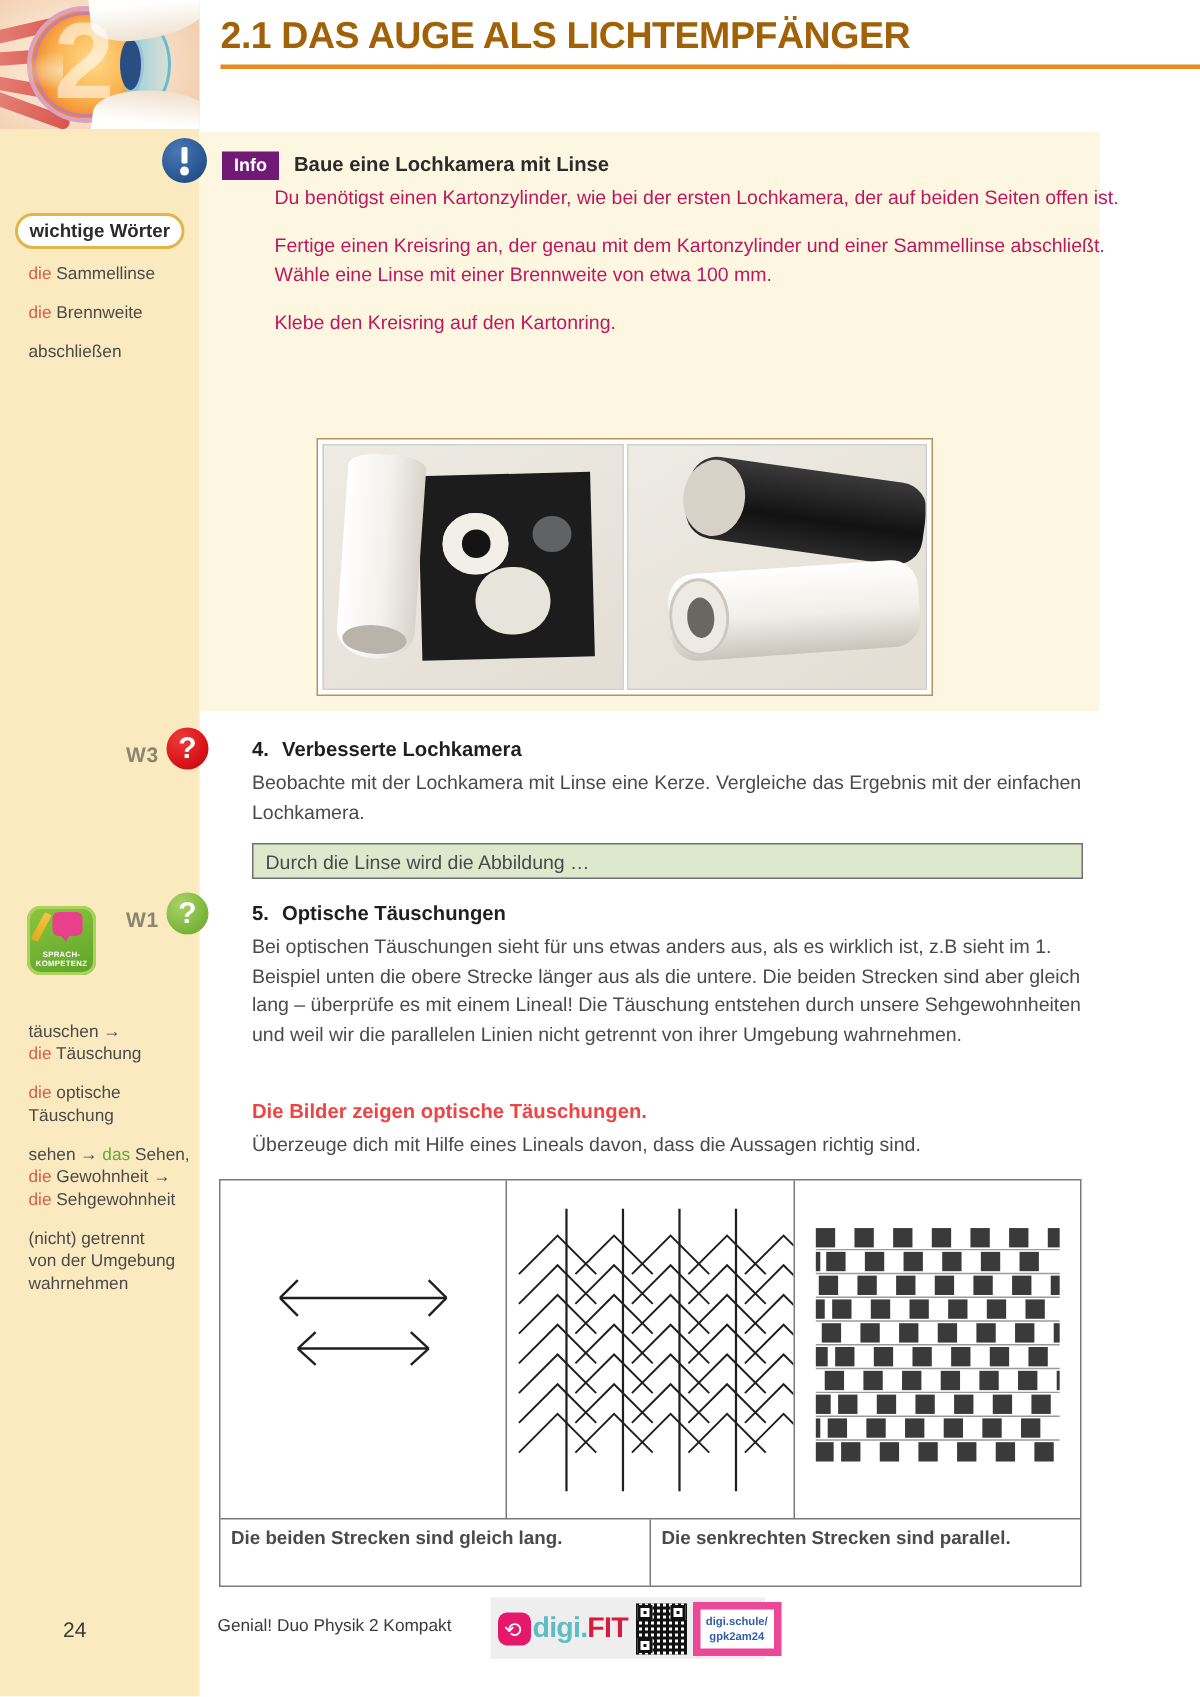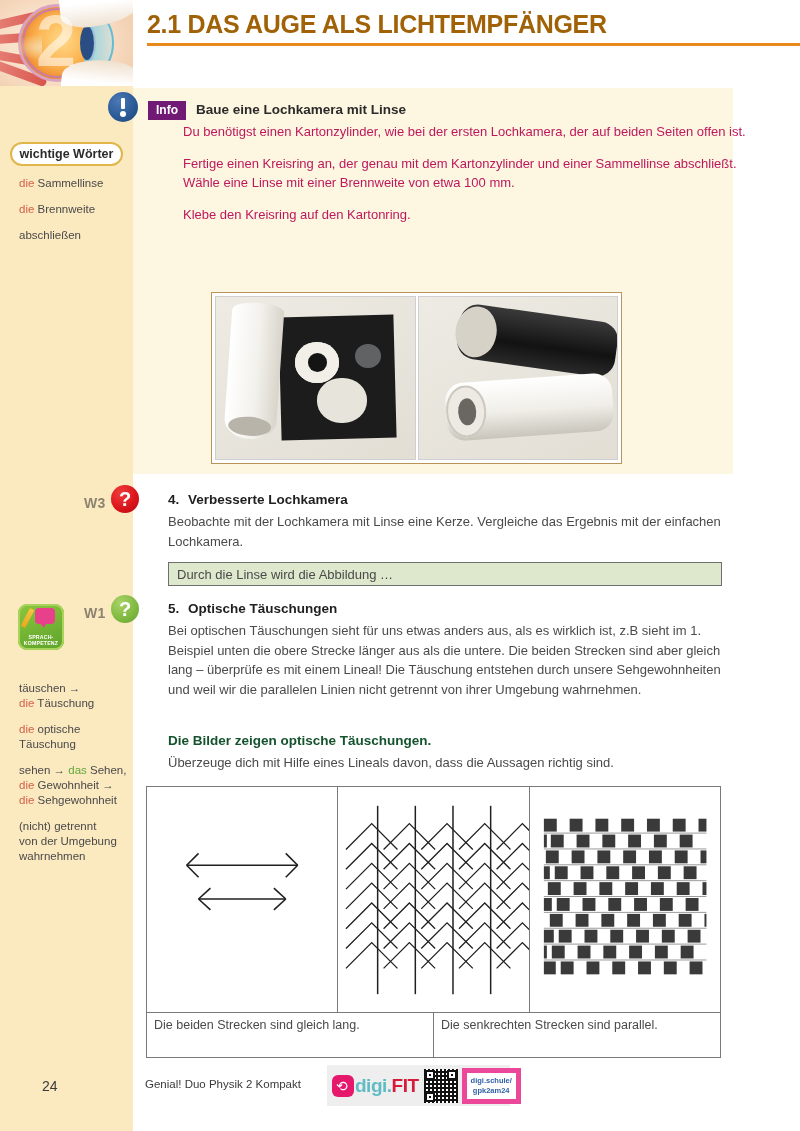--- a/index.html
+++ b/index.html
@@ -329,21 +329,21 @@
     position: absolute; left: 168px; top: 562px;
     width: 554px; height: 24px;
     background: #dde8cd;
     border: 1px solid #6f6f6f;
     display: flex; align-items: center;
     padding-left: 8px;
     font-size: 13px; color: #4a4a4a;
   }
   .bold-line {
     position: absolute;
-    font-size: 13.5px; font-weight: bold; color: #14532d; text-align: right;
+    font-size: 13.5px; font-weight: bold; color: #ef4444; text-align: right;
   }
 
   
   .ill-table {
     position: absolute; left: 146px; top: 786px;
     width: 575px; height: 272px;
     border: 1px solid #7a7a7a;
     display: flex; flex-direction: column;
     background: #ffffff;
   }
@@ -352,20 +352,21 @@
   .ill-caps { height: 45px; border-top: 1px solid #7a7a7a; }
   .ill-cell {
     flex: 1; position: relative; overflow: hidden;
     border-right: 1px solid #7a7a7a;
   }
   .ill-cell:last-child { border-right: none; }
   .ill-cap {
     flex: 1; border-right: 1px solid #7a7a7a;
     font-size: 12.5px; line-height: 17px; color: #4a4a4a;
     padding: 4px 0 0 7px;
+    font-weight: bold;
   }
   .ill-cap:last-child { border-right: none; }
 
   
   .footer-text {
     position: absolute; left: 145px; top: 1078px;
     font-size: 11.5px; color: #3a3a3a;
   }
   .digi-box {
     position: absolute; left: 327px; top: 1065px;

